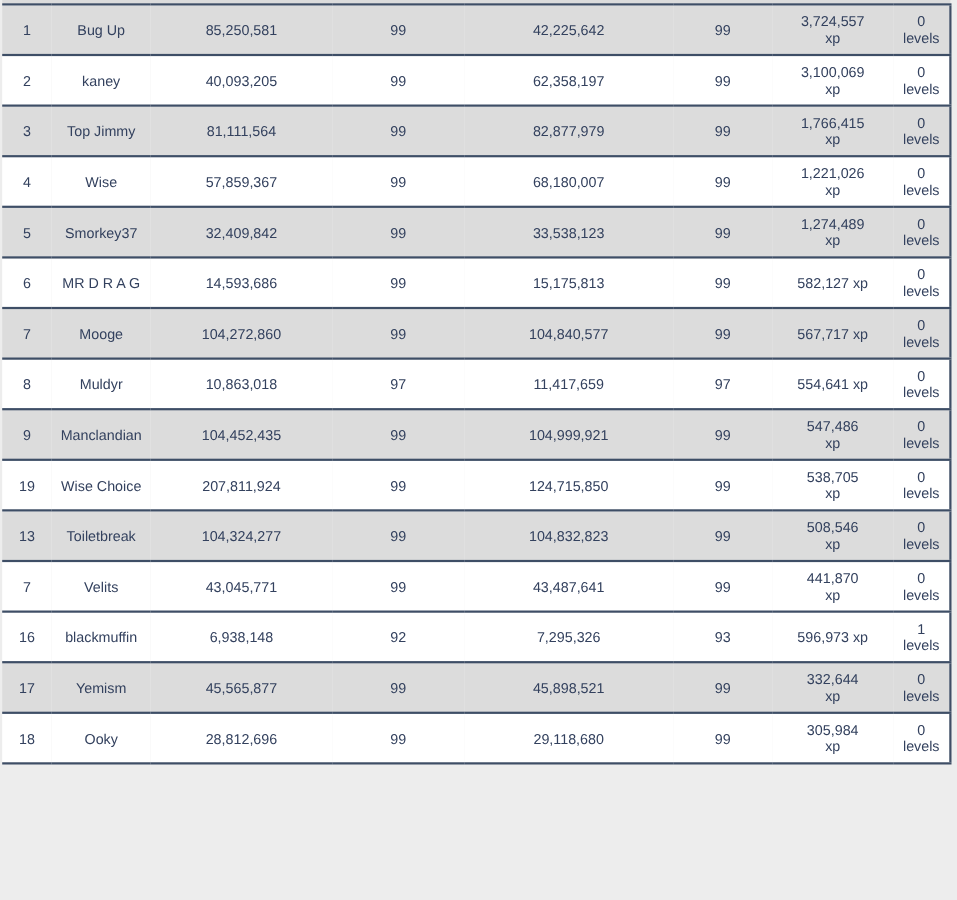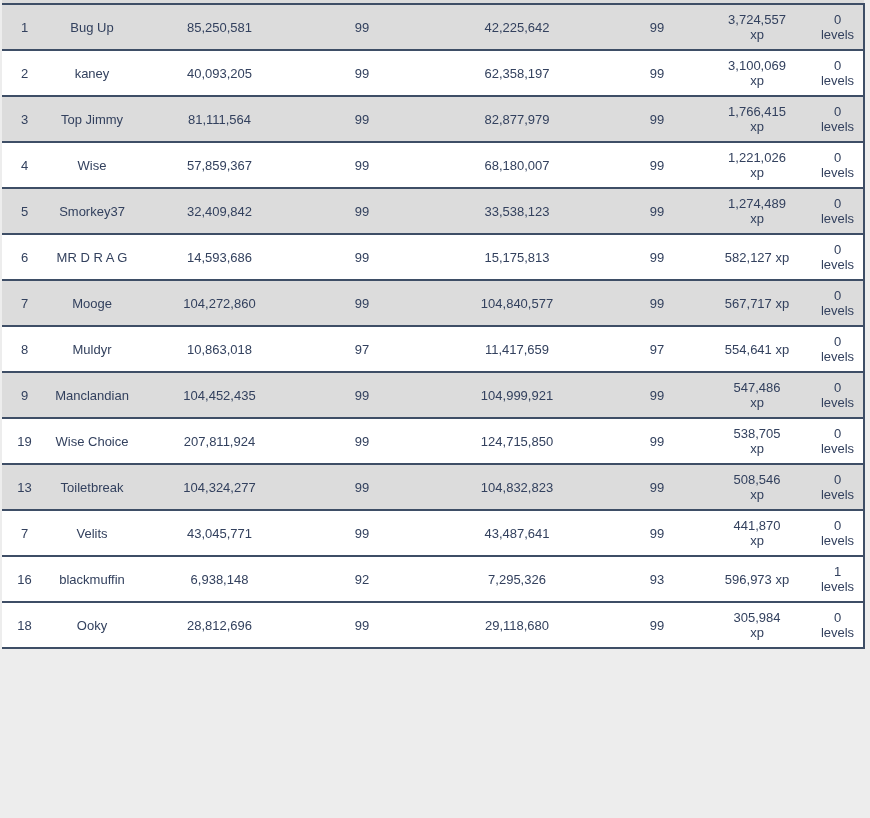--- a/index.html
+++ b/index.html
@@ -207,20 +207,31 @@
         <tr>
           <td>16</td>
           <td>blackmuffin</td>
           <td>6,938,148</td>
           <td>92</td>
           <td>7,295,326</td>
           <td>93</td>
           <td class="xp-gained-cell">596,973 xp</td>
           <td>1 levels</td>
         </tr>
+        <tr class="alt">
+          <td>17</td>
+          <td>Yemism</td>
+          <td>45,565,877</td>
+          <td>99</td>
+          <td>45,898,521</td>
+          <td>99</td>
+          <td class="xp-gained-cell">332,644
+xp</td>
+          <td>0 levels</td>
+        </tr>
         <tr>
           <td>18</td>
           <td>Ooky</td>
           <td>28,812,696</td>
           <td>99</td>
           <td>29,118,680</td>
           <td>99</td>
           <td class="xp-gained-cell">305,984
 xp</td>
           <td>0 levels</td>

